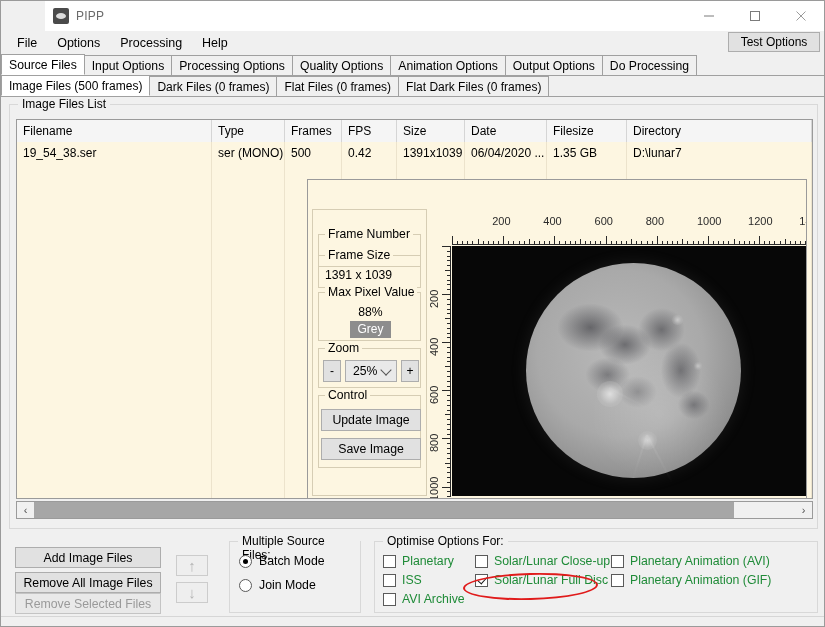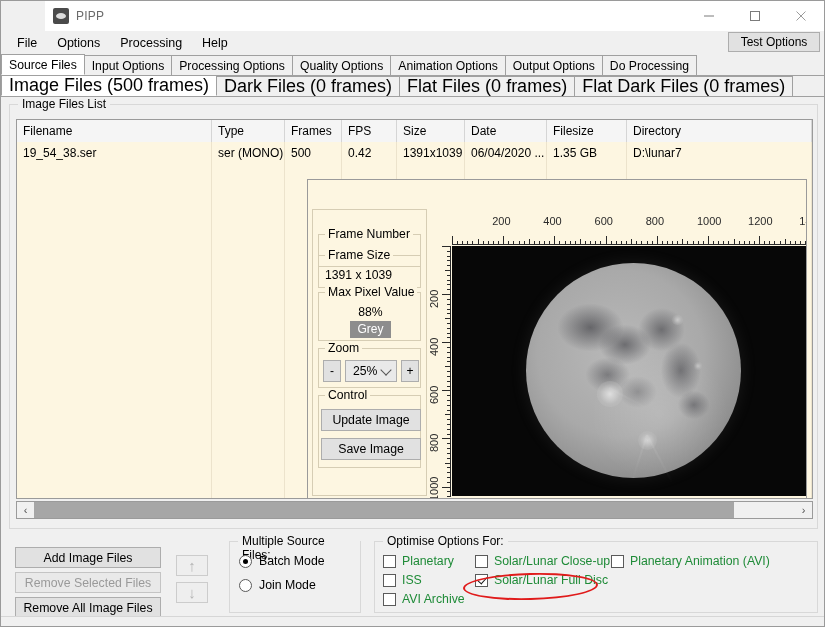--- a/index.html
+++ b/index.html
@@ -120,21 +120,21 @@
   .subtabrow {
     display: flex;
     align-items: flex-end;
     height: 21px;
     background: #f0f0f0;
     border-bottom: 1px solid #a0a0a0;
   }
   .subtab {
     height: 20px;
     padding: 0 7px;
-    font-size: 18px;
+    font-size: 12px;
     display: flex; align-items: center;
     background: #f0f0f0;
     border: 1px solid #a0a0a0;
     border-bottom: none;
     margin-right: -1px;
   }
   .subtab.active {
     background: #ffffff;
     height: 21px;
     z-index: 3;
@@ -717,22 +717,22 @@
       <div class="hs-btn">‹</div>
       <div class="hs-track">
         <div class="hs-thumb" style="width: 92%;"></div>
       </div>
       <div class="hs-btn">›</div>
     </div>
   </div>
 
   <div style="position:absolute;left:14px;top:546px;width:146px;">
     <div class="btn" style="height:21px;margin-bottom:4px;">Add Image Files</div>
+    <div class="btn" style="height:21px;">Remove All Image Files</div>
     <div class="btn disabled" style="height:21px;margin-bottom:4px;">Remove Selected Files</div>
-    <div class="btn" style="height:21px;">Remove All Image Files</div>
   </div>
 
   <div style="position:absolute;left:175px;top:554px;width:32px;">
     <div class="arrowbtn" style="height:21px;margin-bottom:6px;">
       <span>↑</span>
     </div>
     <div class="arrowbtn" style="height:21px;">
       <span>↓</span>
     </div>
   </div>
@@ -777,20 +777,24 @@
       <div class="check-row">
         <span class="checkbox on"></span>
         <span class="greenlabel">Solar/Lunar Full Disc</span>
       </div>
     </div>
 
     <div style="position:absolute;left:236px;top:12px;">
       <div class="check-row" style="margin-bottom:5px;">
         <span class="checkbox"></span>
         <span class="greenlabel">Planetary Animation (AVI)</span>
+      </div>
+      <div class="check-row">
+        <span class="checkbox"></span>
+        <span class="greenlabel">Planetary Animation (GIF)</span>
       </div>
     </div>
   </div>
 
   <div class="annot"></div>
 
   <div class="bottombar"></div>
 
   <div id="outwin">
 

